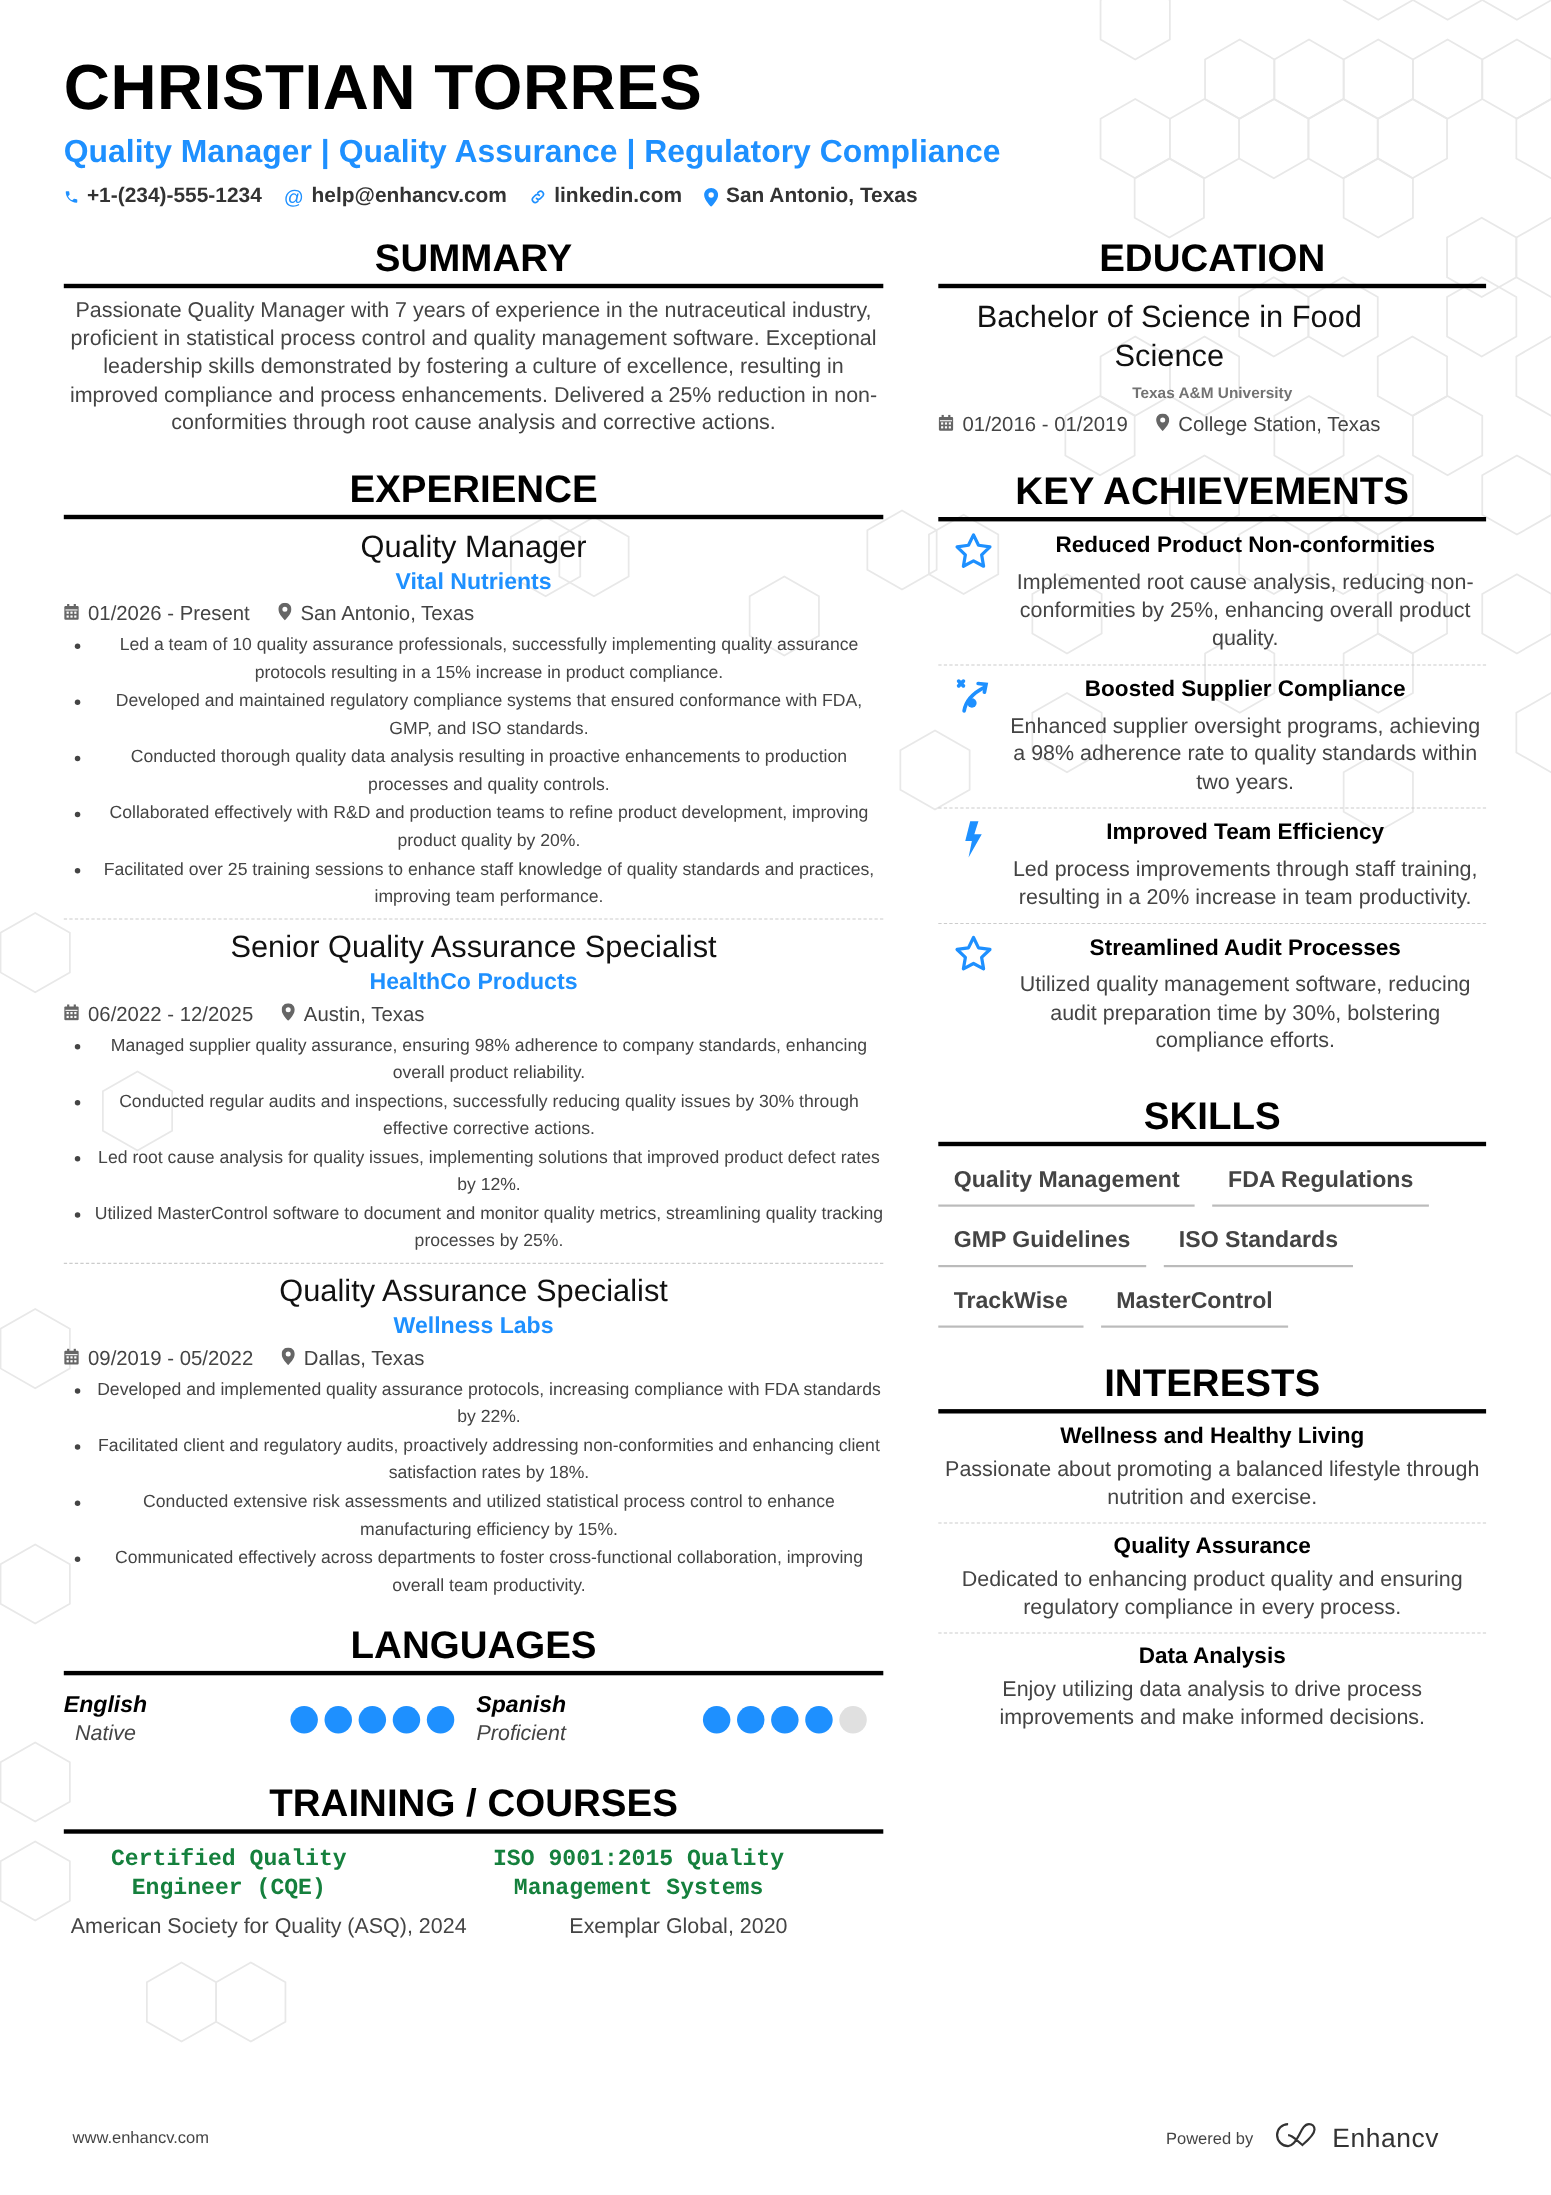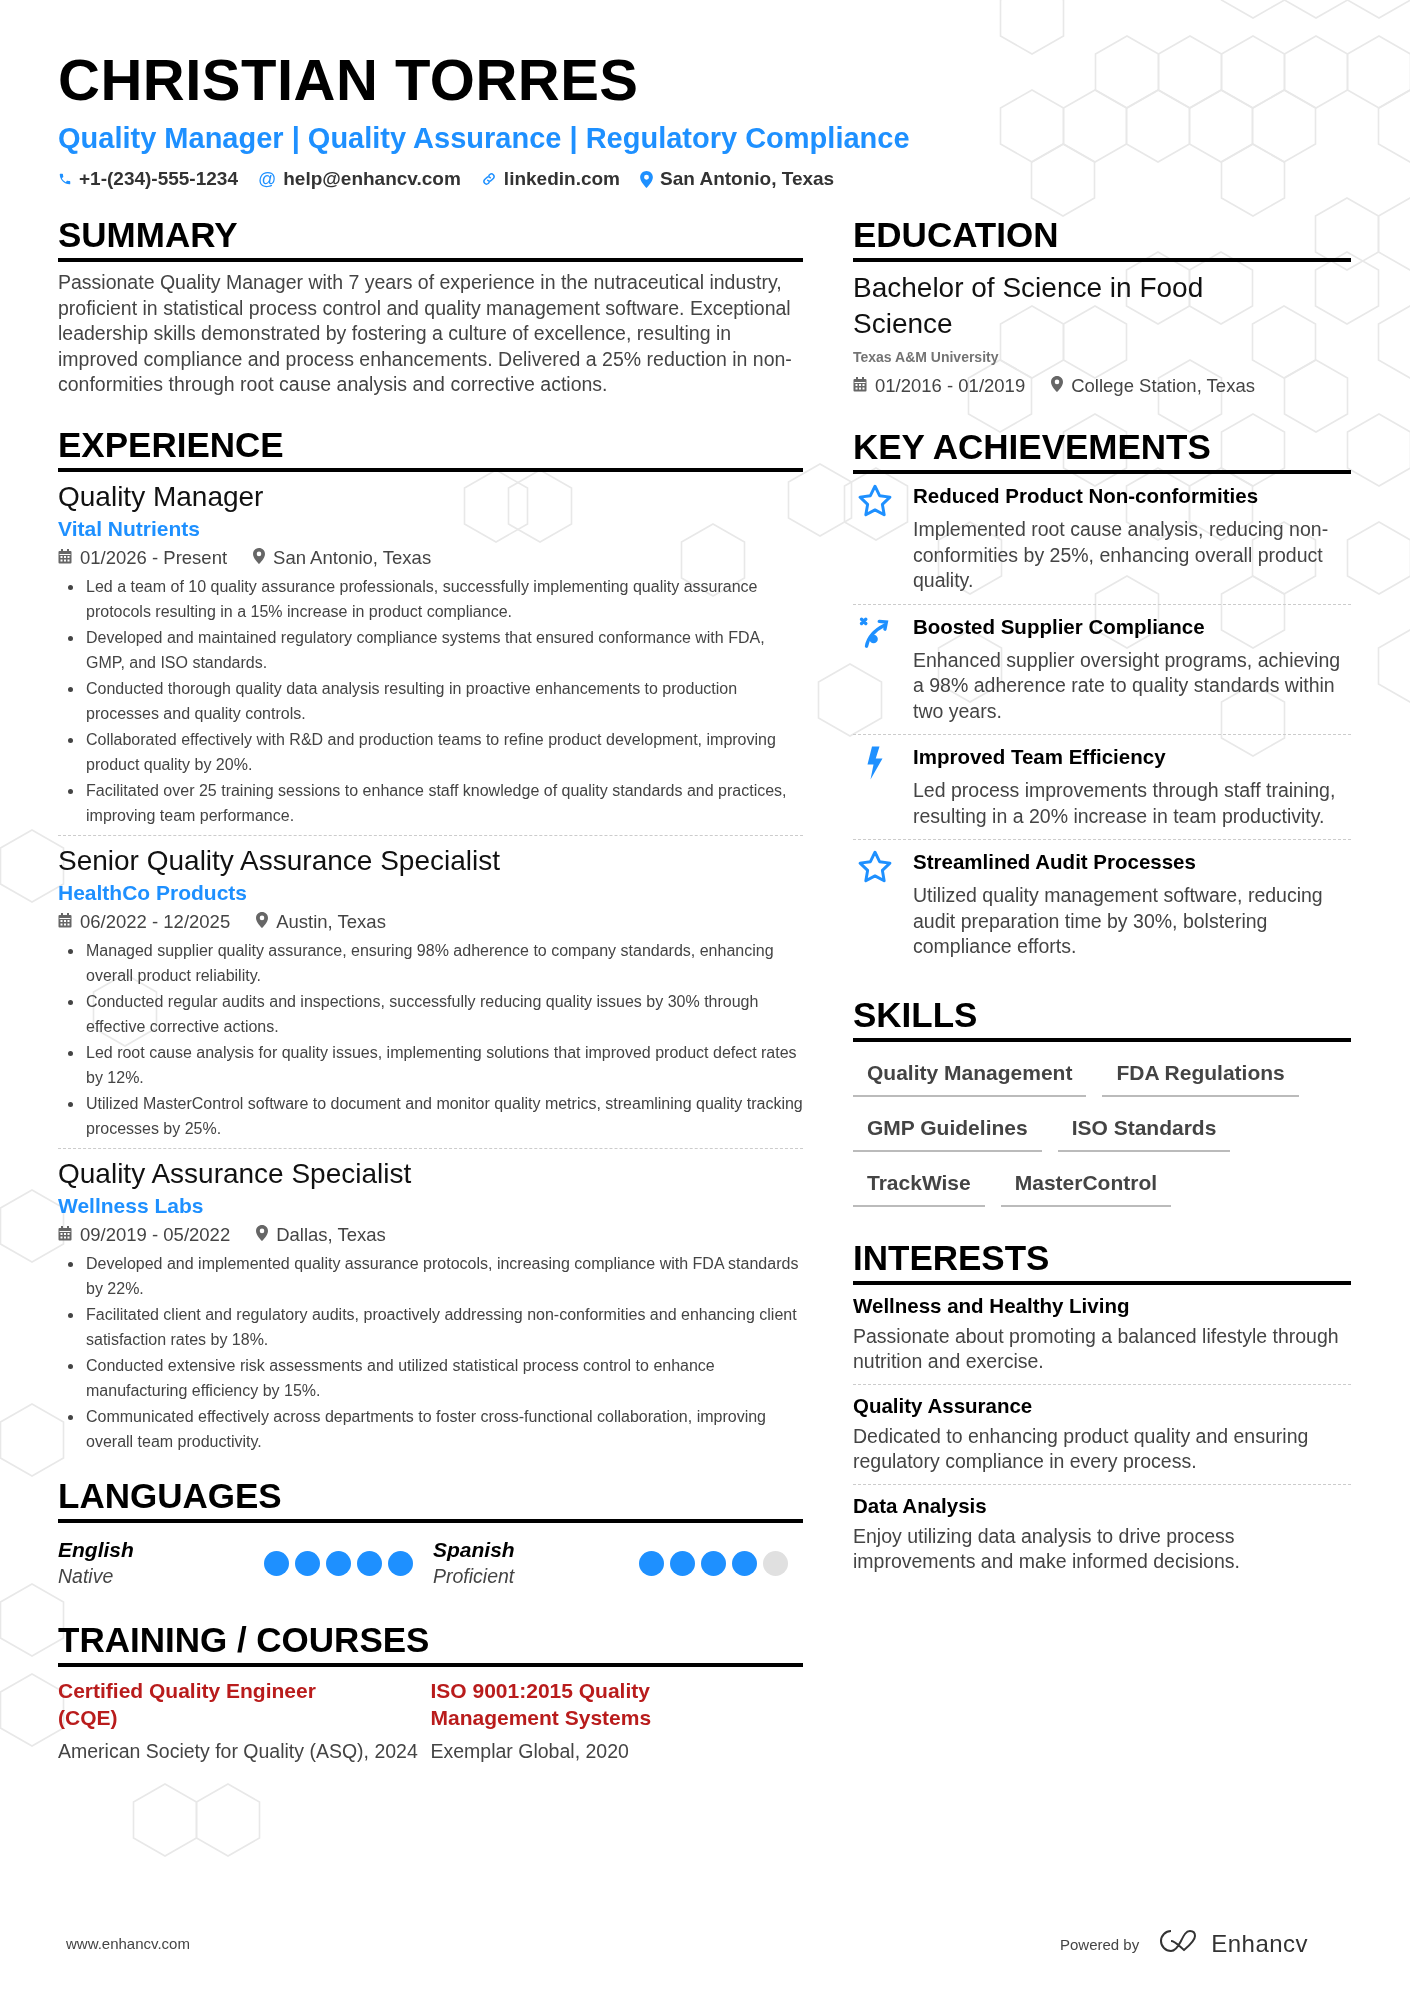--- a/index.html
+++ b/index.html
@@ -12,21 +12,21 @@
   .name { font-size: 58px; font-weight: 700; color: #000; letter-spacing: 0.5px; line-height: 72px; }
   .tagline { font-size: 29px; font-weight: 700; color: #1e90ff; margin-top: 2px; line-height: 40px; }
   .contacts { display: flex; gap: 20px; margin-top: 10px; font-size: 19px; font-weight: 700; color: #333; align-items: center; }
   .contact { display: flex; align-items: center; gap: 7px; }
   .icon-blue { color: #1e90ff; display: inline-flex; align-items: center; }
 
   .col-left { position: absolute; left: 58px; top: 214px; width: 745px; }
   .col-right { position: absolute; left: 853px; top: 214px; width: 498px; }
 
   .section-title { font-size: 35px; font-weight: 700; color: #000; line-height: 42px; border-bottom: 4px solid #000; padding-bottom: 2px; }
-  .section { margin-bottom: 22px; }
+  .section { margin-bottom: 22px; text-align: center; }
 
   .summary-text { font-size: 19.5px; line-height: 25.5px; color: #444; margin-top: 8px; }
 
   .job { padding-top: 8px; padding-bottom: 6px; }
   .job + .job { border-top: 1.5px dashed #ccc; }
   .job-title { font-size: 28px; line-height: 34px; color: #111; }
   .company { font-size: 21px; font-weight: 700; color: #1e90ff; line-height: 30px; }
   .meta { display: flex; gap: 26px; font-size: 18.5px; color: #444; line-height: 28px; align-items: center; }
   .meta-item { display: flex; align-items: center; gap: 8px; }
   .bullets { list-style: none; margin-top: 2px; }
@@ -36,21 +36,21 @@
   .langs { display: flex; gap: 20px; margin-top: 14px; font-style: italic; }
   .lang { display: flex; width: 355px; justify-content: space-between; align-items: flex-start; }
   .lang-name { font-size: 21px; font-weight: 700; color: #000; line-height: 26px; }
   .lang-level { font-size: 19.5px; color: #444; line-height: 26px; }
   .dots { display: flex; gap: 6px; margin-top: 14px; }
   .dot { width: 25px; height: 25px; border-radius: 50%; background: #1e90ff; }
   .dot.off { background: #e0e0e0; }
 
   .courses { display: flex; gap: 0; margin-top: 10px; }
   .course { width: 388px; }
-  .course-title { font-size: 21px; font-weight: 700; color: #b91c1c; line-height: 27px; }
+  .course-title { font-size: 21px; font-weight: 700; color: #15803d; line-height: 27px; font-family: Liberation Mono, monospace; }
   .course-org { font-size: 19.5px; color: #444; line-height: 26px; margin-top: 7px; }
 
   .edu-degree { font-size: 28px; color: #111; line-height: 36px; margin-top: 8px; }
   .edu-school { font-size: 14px; font-weight: 700; color: #737373; line-height: 30px; }
 
   .ach { display: flex; padding: 9px 0 10px 0; }
   .ach + .ach { border-top: 1.5px dashed #ccc; }
   .ach-icon { width: 60px; flex: none; padding-left: 4px; padding-top: 1px; color: #1e90ff; }
   .ach-title { font-size: 20.5px; font-weight: 700; color: #000; line-height: 26px; }
   .ach-desc { font-size: 19.5px; color: #444; line-height: 25.5px; margin-top: 8px; }

